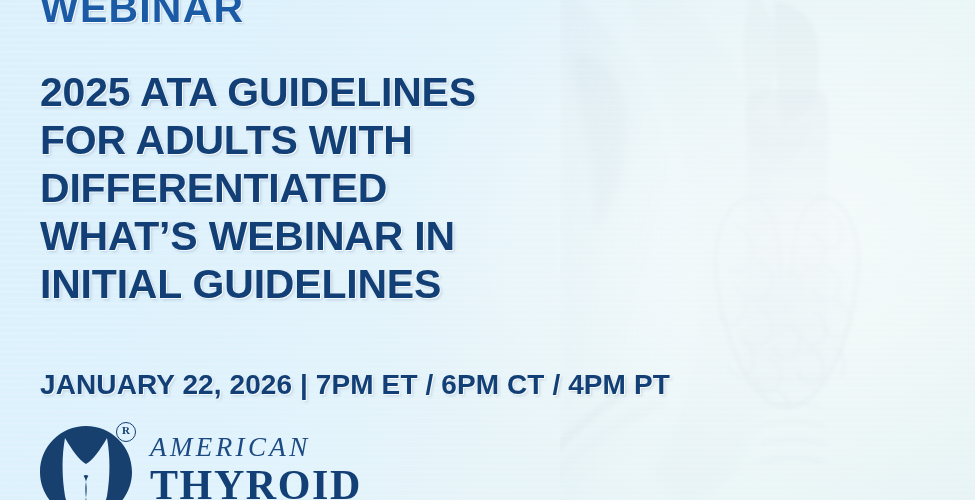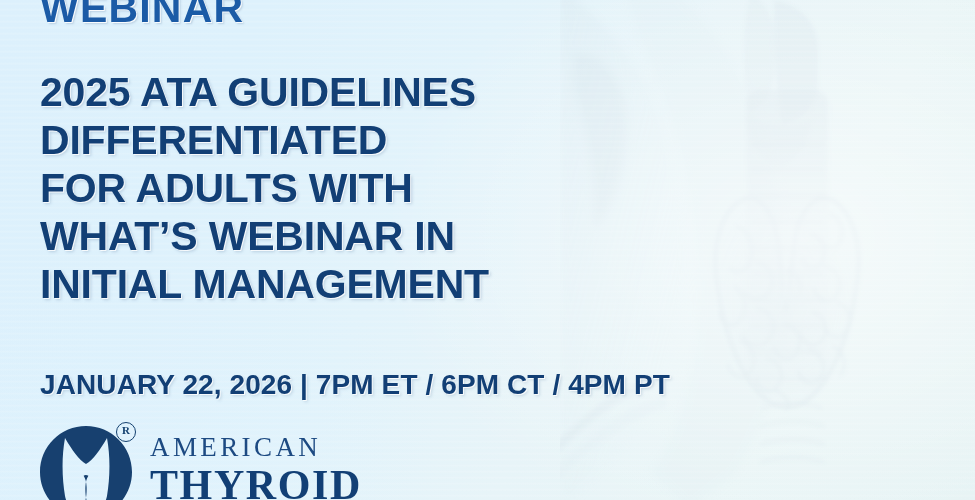--- a/index.html
+++ b/index.html
@@ -149,20 +149,21 @@
     margin-left: 16px;
     padding-top: 8px;
   }
   .logo-word-american {
     font-family: "Liberation Serif", serif;
     font-size: 27px;
     font-weight: 400;
     letter-spacing: 3.4px;
     color: #1d4a82;
     line-height: 30px;
+    font-style: italic;
   }
   .logo-word-thyroid {
     font-family: "Liberation Serif", serif;
     font-size: 42px;
     font-weight: 700;
     letter-spacing: 1.6px;
     color: #123f75;
     line-height: 46px;
   }
 </style>
@@ -274,24 +275,24 @@
 
   <div class="bg-vignette"></div>
   <div class="bg-texture"></div>
 
   <div class="content">
 
     <div class="kicker">WEBINAR</div>
 
     <div class="headline">
       <div class="headline-line">2025 ATA GUIDELINES</div>
+      <div class="headline-line">FOR ADULTS WITH</div>
       <div class="headline-line">DIFFERENTIATED</div>
-      <div class="headline-line">FOR ADULTS WITH</div>
       <div class="headline-line">WHAT’S WEBINAR IN</div>
-      <div class="headline-line">INITIAL MANAGEMENT</div>
+      <div class="headline-line">INITIAL GUIDELINES</div>
     </div>
 
     <div class="daterow">JANUARY 22, 2026 | 7PM ET / 6PM CT / 4PM PT</div>
 
     <div class="logo">
 
       <div class="logo-mark">
         <svg viewBox="0 0 96 96" xmlns="http://www.w3.org/2000/svg" aria-hidden="true">
           <path fill="#17406f" fill-rule="evenodd" d="M48,2 C73.4,2 94,22.6 94,48 C94,73.4 73.4,94 48,94 C22.6,94 2,73.4 2,48 C2,22.6 22.6,2 48,2 Z
                    M27,14 C23.5,33 24,54 27,72 C29,82 35,88 41,86 C46.5,84 49,74 48.6,63

